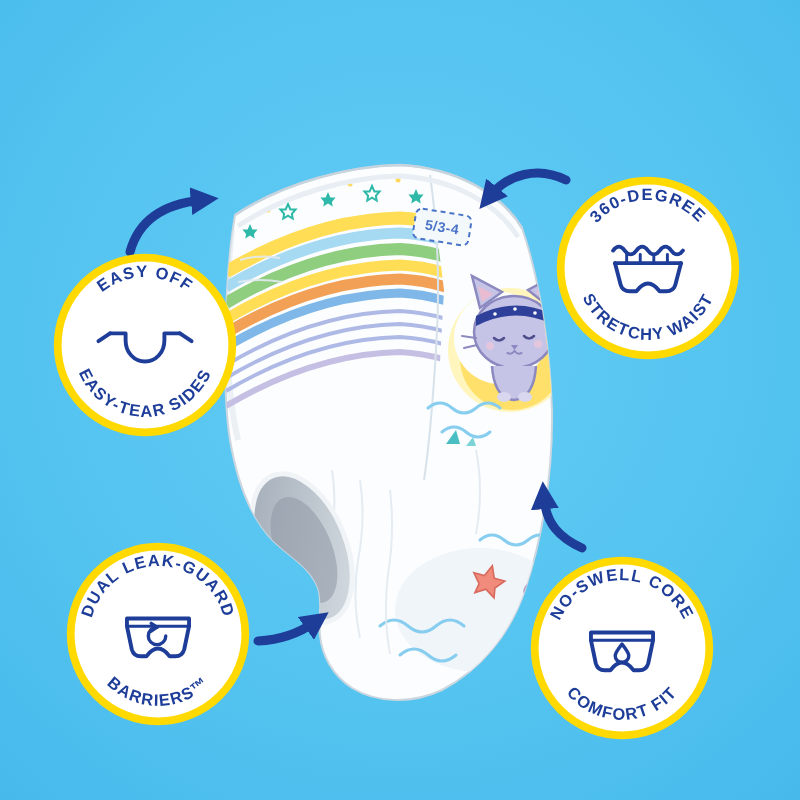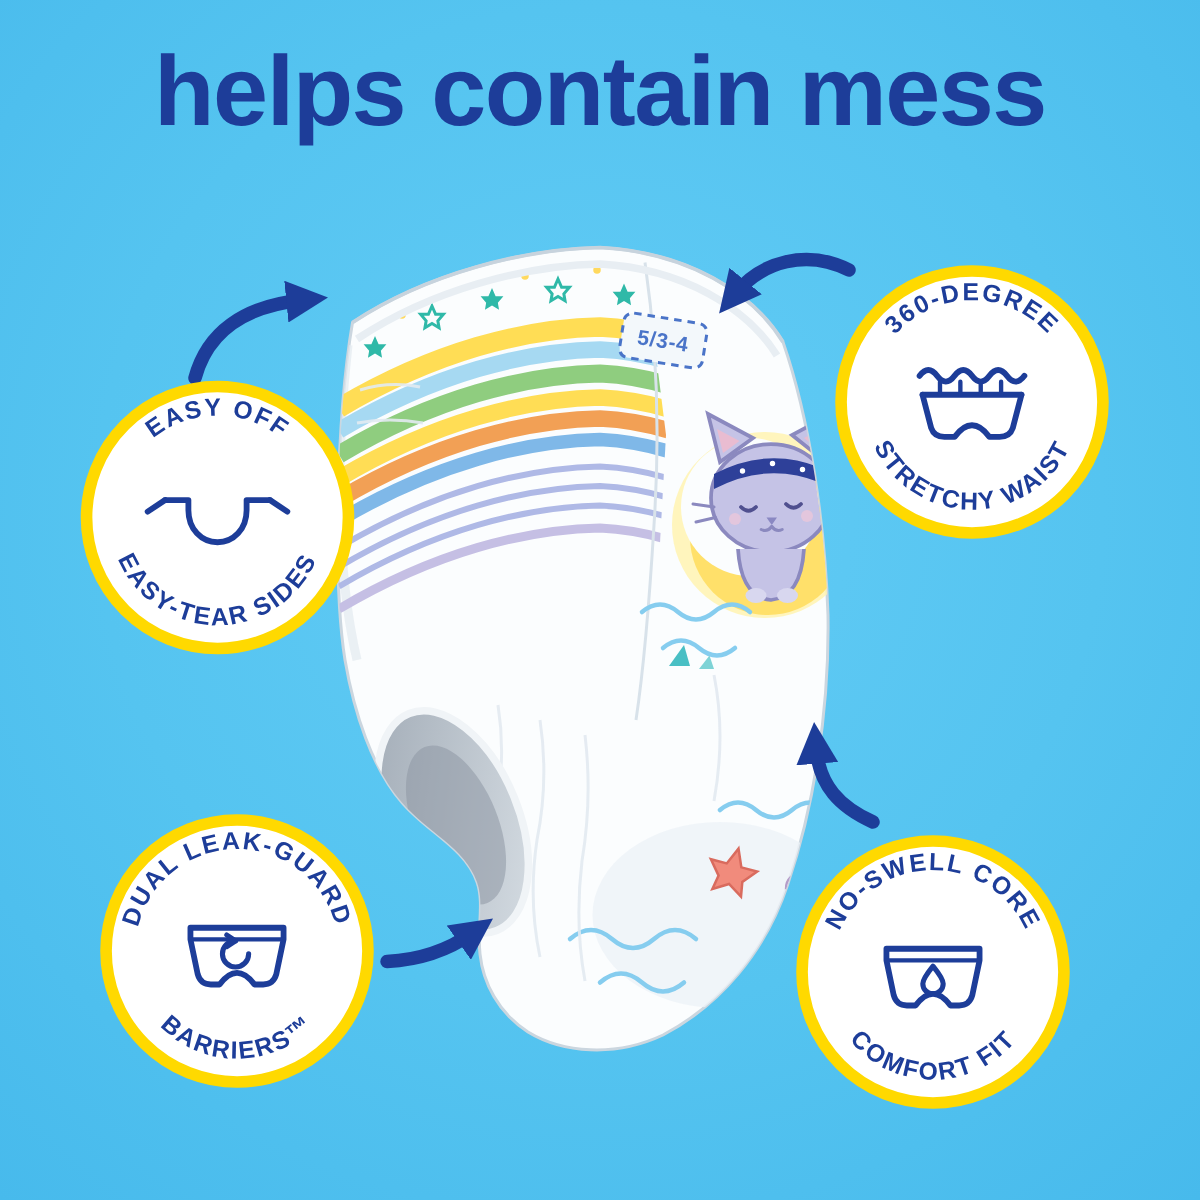--- a/index.html
+++ b/index.html
@@ -26,21 +26,20 @@
   .b3{left:61px;top:537px;}
   .b4{left:525px;top:551px;}
   .icon{stroke:#1D3D99;stroke-width:4;fill:none;stroke-linecap:round;stroke-linejoin:round;}
   .arrowline{stroke:#1D3D99;stroke-width:9;fill:none;stroke-linecap:round;}
 </style>
 </head>
 <body>
 
 <div class="stage">
 
-  <h1 class="headline">helps contain mess</h1>
 
   <svg class="diaper" viewBox="0 0 400 590">
     <defs>
       <clipPath id="bodyClip">
         <path d="M 55,75 C 105,42 170,26 220,25 C 278,28 322,55 342,88 C 360,140 370,210 372,270 C 373,335 362,400 345,450 C 330,495 300,530 262,550 C 230,565 195,562 172,548 C 152,535 142,515 140,496 C 138,478 143,462 138,448 C 130,425 105,415 88,395 C 68,372 56,335 50,300 C 42,250 44,140 55,75 Z"></path>
       </clipPath>
       <clipPath id="stripeClip">
         <path d="M 20,-10 L 246,6 L 264,150 L 254,330 L 198,445 L 30,445 Z"></path>
       </clipPath>
       <linearGradient id="gradGray" x1="0" y1="0" x2="1" y2="1">

